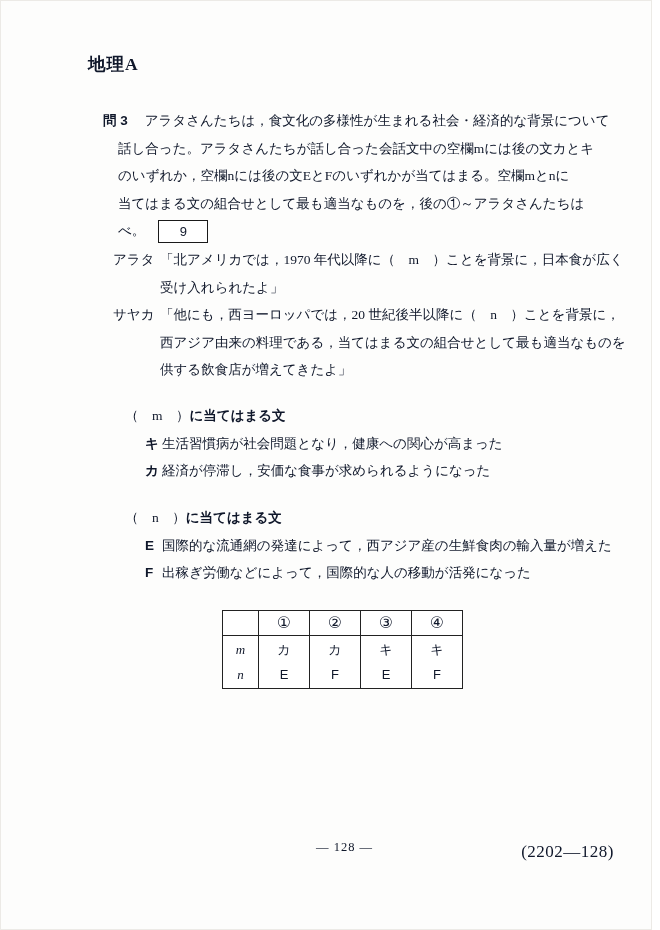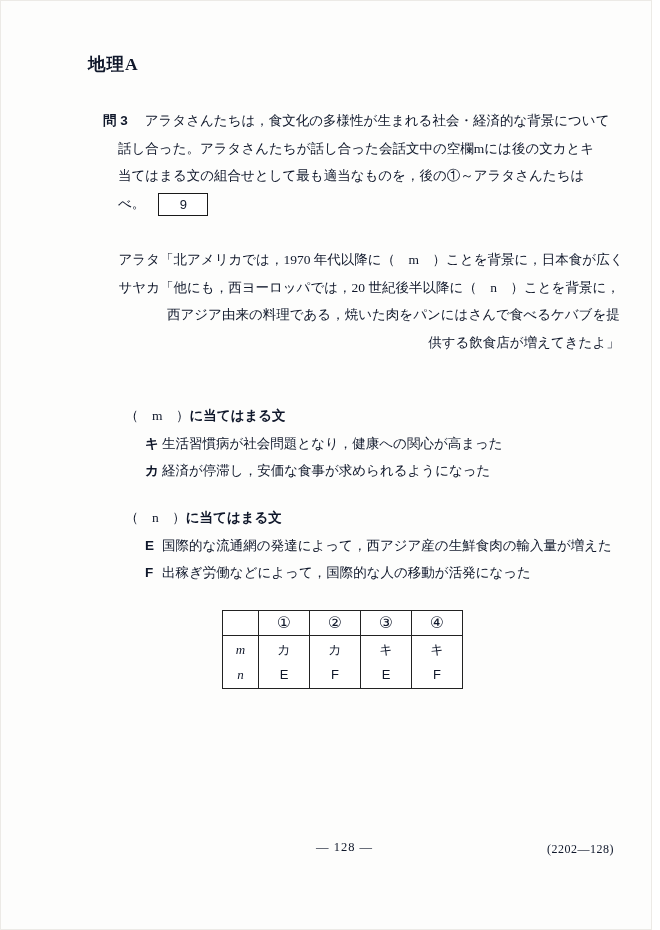--- a/index.html
+++ b/index.html
@@ -32,21 +32,21 @@
     display:inline-flex; align-items:center; justify-content:center;
     width:50px; height:23px;
     border:1.8px solid #1a1a1a;
     margin-left:13px; vertical-align:middle;
     font-family:"Liberation Sans","DejaVu Sans",sans-serif;
     font-size:13px; background:#fff;
   }
 
   
   .dialog-block { position:absolute; left:0; top:246px; width:660px; }
-  .dialog { display:flex; margin-left:113px;text-align:right; }
+  .dialog { display:flex; margin-left:113px; }
   .speaker { width:47px; flex-shrink:0; line-height:27.5px; }
   .dialog-text { }
   .d-line { line-height:27.5px; white-space:nowrap; }
 
   
   .opt-group { position:absolute; left:0; width:660px; }
   .opt-group.m { top:402px; }
   .opt-group.n { top:504px; }
   .opt-header { margin-left:125px; line-height:27.5px; white-space:nowrap; }
   .opt-suffix { font-weight:bold; font-family:"Liberation Sans","DejaVu Sans",sans-serif; }
@@ -73,54 +73,56 @@
   .combo-table .body-row td { height:53px; padding:1px 0; }
   .combo-table td.c-label { width:36px; }
   .combo-table td.c-opt { width:51px; }
   .cell-line { line-height:25px; font-size:13px; }
   .rl { line-height:25px; font-size:13px; font-style:italic;
         font-family:"Liberation Serif","DejaVu Serif",serif; }
 
   
   .footer { position:absolute; left:0; top:840px; width:660px; height:20px; font-size:12.5px; }
   .page-num { position:absolute; left:316px; letter-spacing:1px; }
-  .doc-code { position:absolute; right:46px; top:2px; font-size:12px; letter-spacing:0.5px; }
+  .doc-code { position:absolute; right:46px; top:2px; font-size:17px; letter-spacing:0.5px; }
 </style>
 </head>
 <body>
 
 <div class="page">
 
   <div class="title">地理A</div>
 
   <section class="question">
     <div class="q-line first">
       <span class="q-label">問 3</span><span>アラタさんたちは，食文化の多様性が生まれる社会・経済的な背景について</span>
     </div>
     <div class="q-line">話し合った。アラタさんたちが話し合った会話文中の空欄mには後の文カとキ</div>
+    <div class="q-line">のいずれか，空欄nには後の文EとFのいずれかが当てはまる。空欄mとnに</div>
     <div class="q-line">当てはまる文の組合せとして最も適当なものを，後の①～アラタさんたちは</div>
     <div class="q-line">
       <span>べ。</span><span class="answer-box">
           <span>9</span>
         </span>
     </div>
   </section>
 
   <section class="dialog-block">
     <div class="dialog">
       <span class="speaker">アラタ</span>
       <div class="dialog-text">
         <div class="d-line">「北アメリカでは，1970 年代以降に（　m　）ことを背景に，日本食が広く</div>
+        <div class="d-line">受け入れられたよ」</div>
       </div>
     </div>
     <div class="dialog">
       <span class="speaker">サヤカ</span>
       <div class="dialog-text">
         <div class="d-line">「他にも，西ヨーロッパでは，20 世紀後半以降に（　n　）ことを背景に，</div>
-        <div class="d-line">西アジア由来の料理である，焼いた肉をパンにはさんで食べるケバブを提</div>
+        <div class="d-line">西アジア由来の料理である，当てはまる文の組合せとして最も適当なものを</div>
         <div class="d-line">供する飲食店が増えてきたよ」</div>
       </div>
     </div>
   </section>
 
   <section class="opt-group m">
     <div class="opt-header">
       <span>（　m　）</span><span class="opt-suffix">に当てはまる文</span>
     </div>
     <div class="opt-row">

